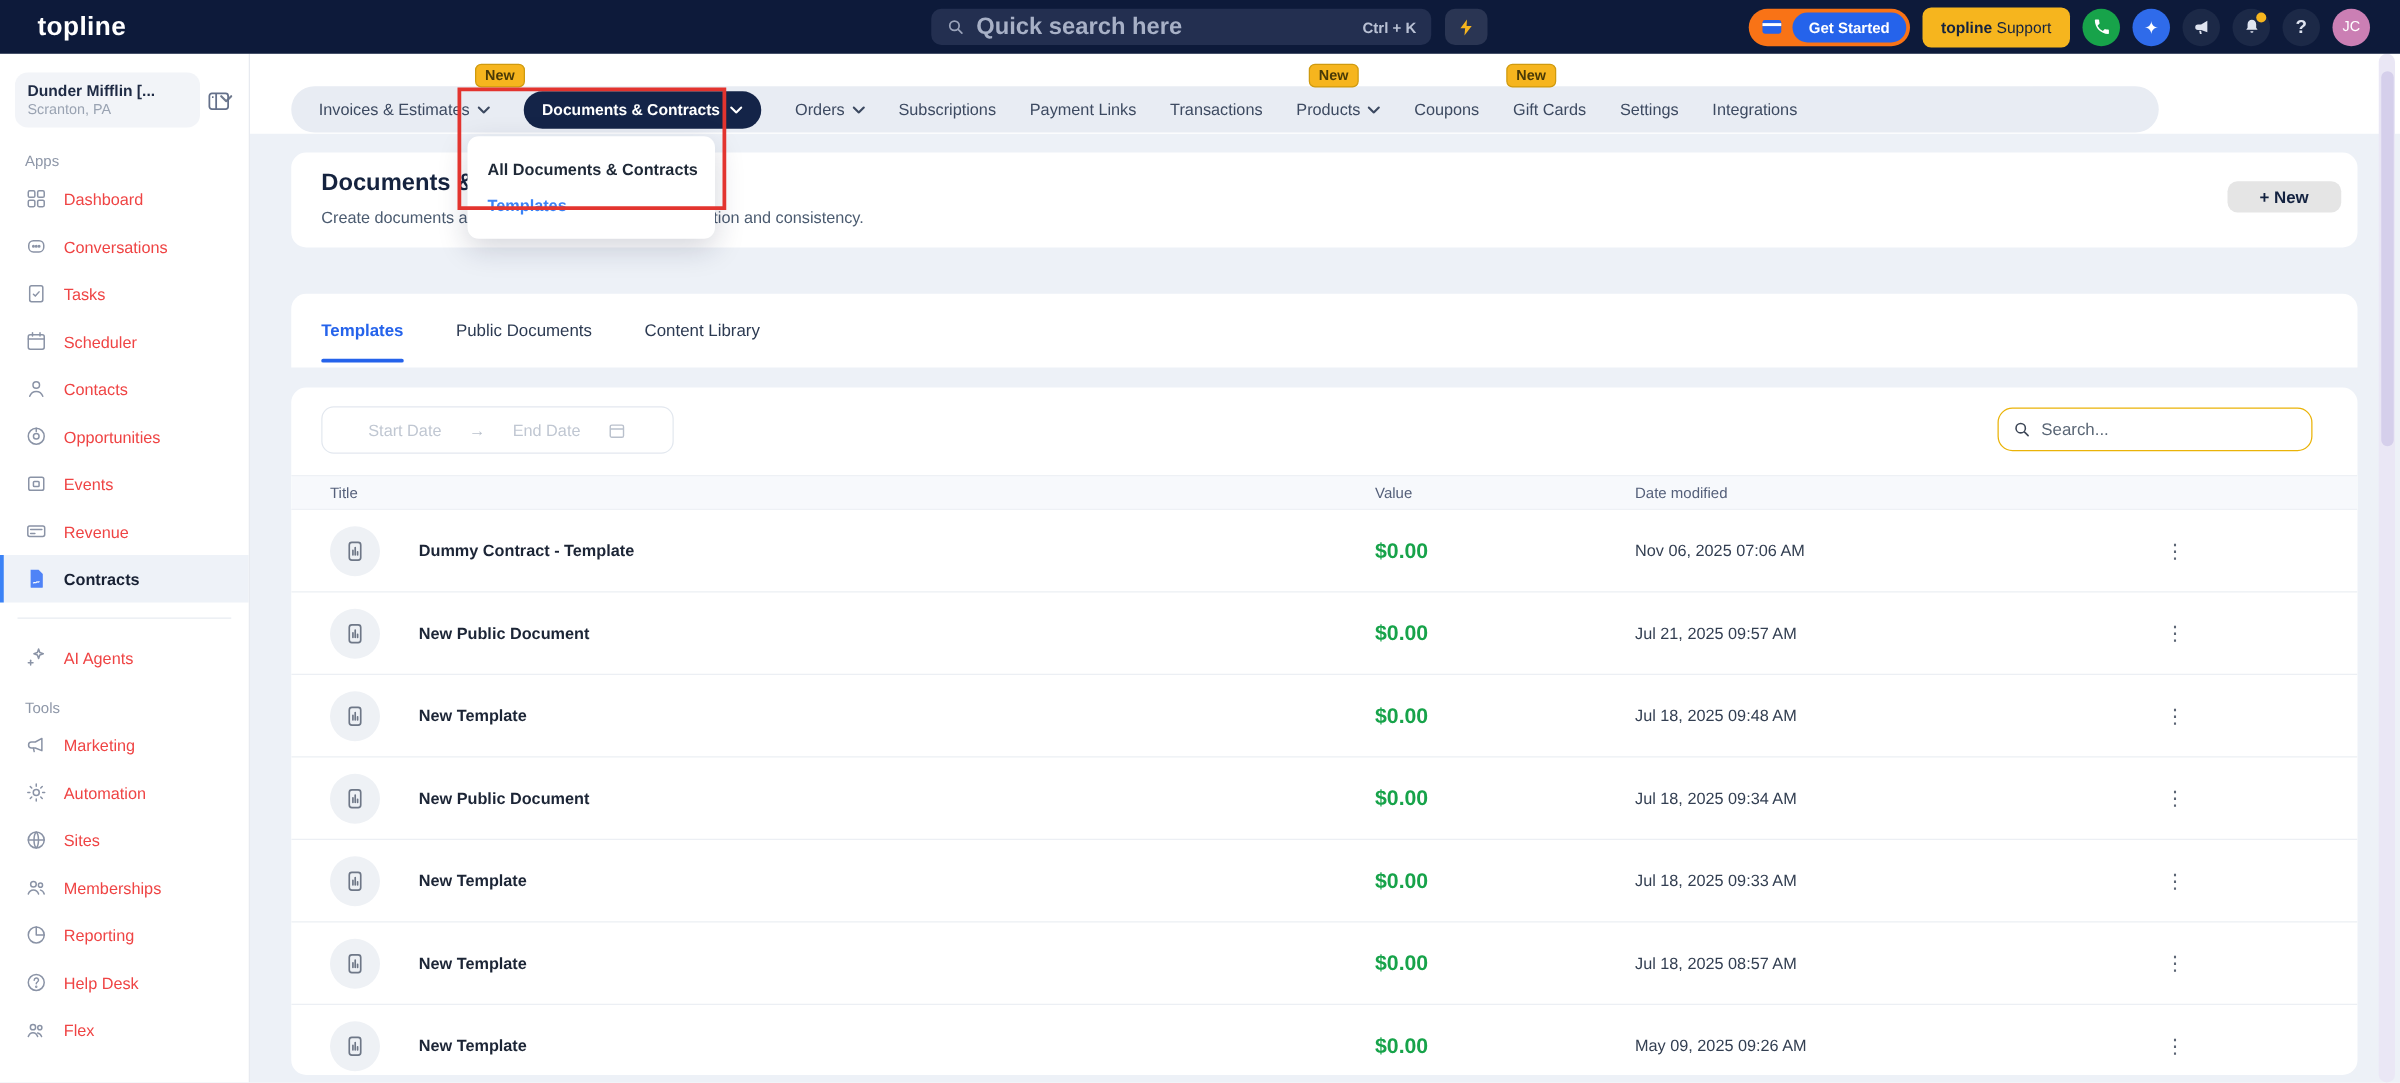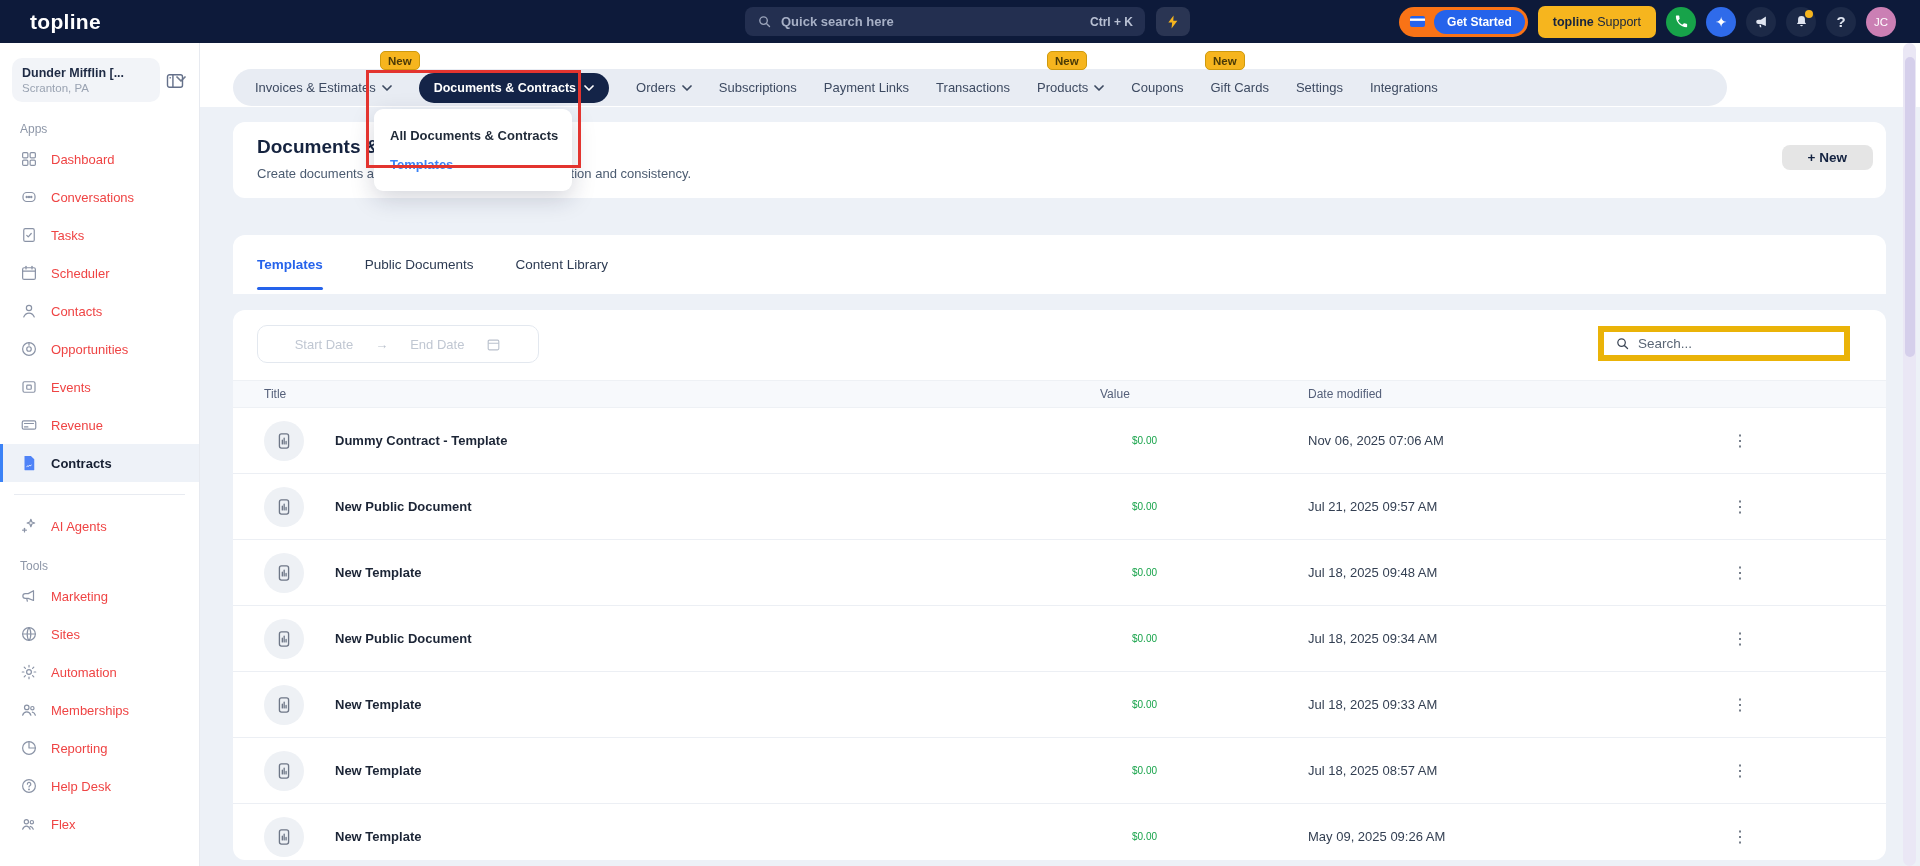--- a/index.html
+++ b/index.html
@@ -2,21 +2,21 @@
 <html><head>
 <meta charset="utf-8">
 <style>
   * { margin:0; padding:0; box-sizing:border-box; }
   html,body { width:1920px; height:866px; font-family:"Liberation Sans", sans-serif; background:#edf1f7; overflow:hidden; }
 
   
   .topbar { position:relative; height:43px; background:#0d1a3a; display:flex; align-items:center; z-index:60; }
   .logo { margin-left:30px; font-size:21px; font-weight:700; color:#fff; letter-spacing:.3px; }
   .top-search { position:absolute; left:745px; top:7px; width:400px; height:29px; background:#232f50; border-radius:8px; display:flex; align-items:center; padding:0 12px; gap:9px; }
-  .top-search input { flex:1; background:transparent; border:none; outline:none; color:#cdd4e4; font-size:13px; font-weight:600; font-family:"Liberation Sans",sans-serif; }
+  .top-search input { flex:1; background:transparent; border:none; outline:none; color:#cdd4e4; font-size:19px; font-weight:600; font-family:"Liberation Sans",sans-serif; }
   .top-search input::placeholder { color:#a7b0c6; }
   .shortcut { color:#b9c1d4; font-size:12px; font-weight:600; }
   .bolt-btn { position:absolute; left:1156px; top:7px; width:34px; height:29px; background:#2a3553; border-radius:8px; display:flex; align-items:center; justify-content:center; cursor:pointer; }
   .top-right { position:absolute; right:24px; top:0; height:43px; display:flex; align-items:center; gap:10px; }
   .getstarted-wrap { background:#f97316; border-radius:999px; height:30px; display:flex; align-items:center; gap:7px; padding:0 3px 0 9px; }
   .getstarted-btn { background:#2563eb; color:#fff; border:none; border-radius:999px; height:24px; padding:0 13px; font-size:12px; font-weight:700; font-family:"Liberation Sans",sans-serif; cursor:pointer; }
   .support-btn { background:#f6b51e; border:none; border-radius:7px; height:32px; padding:0 15px; font-size:12.5px; color:#15233f; font-family:"Liberation Sans",sans-serif; cursor:pointer; }
   .support-btn b { font-weight:700; }
   .circ { width:30px; height:30px; border-radius:50%; display:flex; align-items:center; justify-content:center; cursor:pointer; position:relative; }
   .circ.phone { background:#17a34a; }
@@ -65,31 +65,31 @@
   .new-btn { position:absolute; right:13px; top:23px; background:#e5e5e5; color:#132240; border:none; border-radius:8px; height:25px; padding:0 26px; font-size:13.5px; font-weight:700; font-family:"Liberation Sans",sans-serif; cursor:pointer; }
 
   .tabs-band { position:absolute; left:33px; top:192px; width:1653px; height:59px; background:#fff; border-radius:12px 12px 0 0; display:flex; align-items:center; padding-left:24px; gap:42px; }
   .tab { font-size:13.5px; color:#2c3a52; cursor:pointer; position:relative; height:100%; display:flex; align-items:center; }
   .tab.active { color:#2563eb; font-weight:600; }
   .tab.active::after { content:""; position:absolute; left:0; right:0; bottom:4px; height:3px; border-radius:2px; background:#2563eb; }
 
   .table-card { position:absolute; left:33px; top:267px; width:1653px; height:550px; background:#fff; border-radius:12px; overflow:hidden; }
   .filter-row { position:relative; height:70px; }
   .daterange { position:absolute; left:24px; top:15px; width:282px; height:38px; border:1px solid #e3e8ef; border-radius:10px; display:flex; align-items:center; justify-content:center; gap:22px; color:#c0c7d2; font-size:13px; cursor:pointer; }
-  .searchbox { position:absolute; right:36px; top:16px; width:252px; height:35px; border:6px solid #eab308; border-radius:0; display:flex; align-items:center; gap:8px; padding:0 11px; }
+  .searchbox { position:absolute; right:36px; top:16px; width:252px; height:35px; border:1px solid #eab308; border-radius:12px; display:flex; align-items:center; gap:8px; padding:0 11px; }
   .searchbox input { flex:1; border:none; outline:none; font-size:13.5px; color:#394burn; color:#39455a; font-family:"Liberation Sans",sans-serif; background:transparent; }
   .searchbox input::placeholder { color:#5a6675; }
 
   .tgrid { display:grid; grid-template-columns:836px 208px 400px 64px 1fr; align-items:center; padding:0 40px 0 31px; }
   .thead { height:28px; background:#f7f9fc; border-top:1px solid #eef1f5; border-bottom:1px solid #eef1f5; font-size:12px; color:#55607a; }
   .trow { height:66px; border-bottom:1px solid #eceff4; }
   .title-cell { display:flex; align-items:center; gap:31px; }
   .row-icon-wrap { width:40px; height:40px; border-radius:50%; background:#eef1f5; display:flex; align-items:center; justify-content:center; flex:none; }
   .row-title { font-size:13px; font-weight:700; color:#1c2536; cursor:pointer; }
-  .row-value { font-size:10px; font-weight:400; color:#17a34a;margin-left:32px; }
+  .row-value { font-size:17px; font-weight:700; color:#17a34a; }
   .row-date { font-size:13px; color:#333f52; }
   .kebab { font-size:16px; color:#5b6574; cursor:pointer; justify-self:center; letter-spacing:0; }
 
   .scrollbar-track { position:absolute; right:4px; top:43px; bottom:0; width:13px; background:#eae7f5; border-radius:7px; z-index:55; }
   .scrollbar-thumb { position:absolute; left:1.5px; top:14px; width:10px; height:300px; background:#d5cfeb; border-radius:6px; cursor:pointer; }
 </style>
 </head>
 <body>
 
 <div class="topbar">
@@ -252,31 +252,31 @@
 
     <div class="side-item">
       <svg class="si" viewBox="0 0 24 24">
           <path d="M18 5v13l-7-2.8H7a3.2 3.2 0 0 1 0-6.4h4L18 5z"></path>
           <path d="M9 15.5l.8 3.5"></path>
         </svg>
       <span>Marketing</span>
     </div>
     <div class="side-item">
       <svg class="si" viewBox="0 0 24 24">
+          <circle cx="12" cy="12" r="3.2"></circle>
+          <path d="M12 5.2V3M12 21v-2.2M18.8 12H21M3 12h2.2M16.8 7.2l1.6-1.6M5.6 18.4l1.6-1.6M16.8 16.8l1.6 1.6M5.6 5.6l1.6 1.6"></path>
+        </svg>
+      <span>Automation</span>
+    </div>
+    <div class="side-item">
+      <svg class="si" viewBox="0 0 24 24">
           <circle cx="12" cy="12" r="8.5"></circle>
           <path d="M3.5 12h17M12 3.5c3.2 3.2 3.2 13.8 0 17-3.2-3.2-3.2-13.8 0-17z"></path>
         </svg>
       <span>Sites</span>
-    </div>
-    <div class="side-item">
-      <svg class="si" viewBox="0 0 24 24">
-          <circle cx="12" cy="12" r="3.2"></circle>
-          <path d="M12 5.2V3M12 21v-2.2M18.8 12H21M3 12h2.2M16.8 7.2l1.6-1.6M5.6 18.4l1.6-1.6M16.8 16.8l1.6 1.6M5.6 5.6l1.6 1.6"></path>
-        </svg>
-      <span>Automation</span>
     </div>
     <div class="side-item">
       <svg class="si" viewBox="0 0 24 24">
           <circle cx="9" cy="8.5" r="3"></circle>
           <path d="M3.5 19c1-3 3-4.4 5.5-4.4s4.5 1.4 5.5 4.4"></path>
           <circle cx="16.5" cy="9.5" r="2.2"></circle>
           <path d="M16.5 14.8c2 .4 3.3 1.7 4 4.2"></path>
         </svg>
       <span>Memberships</span>
     </div>

